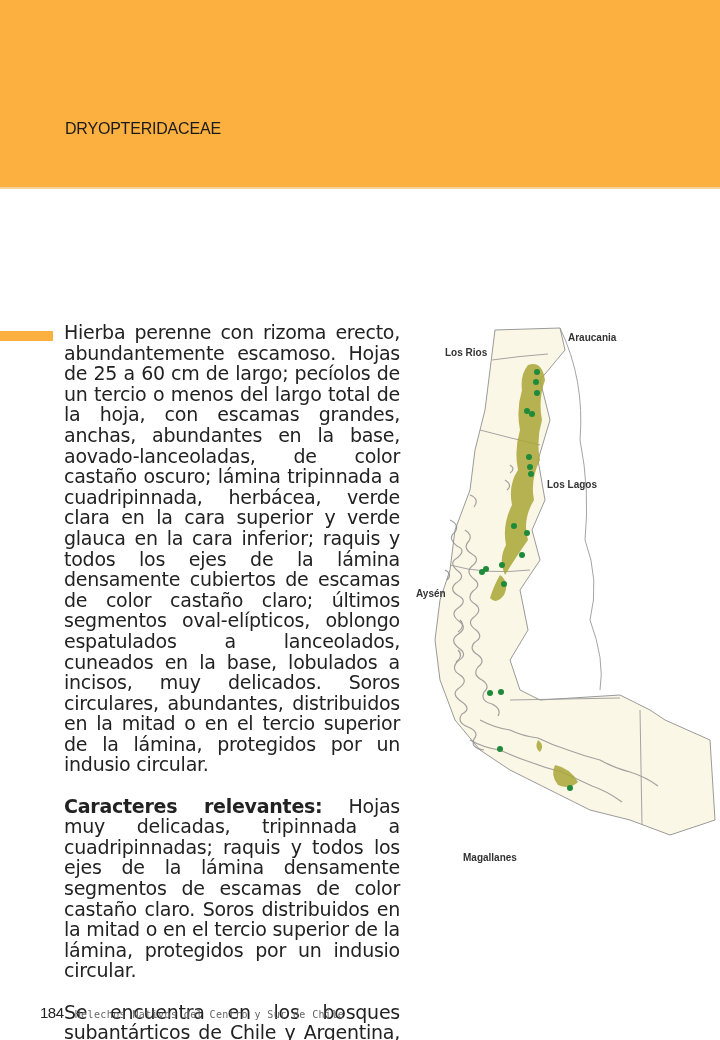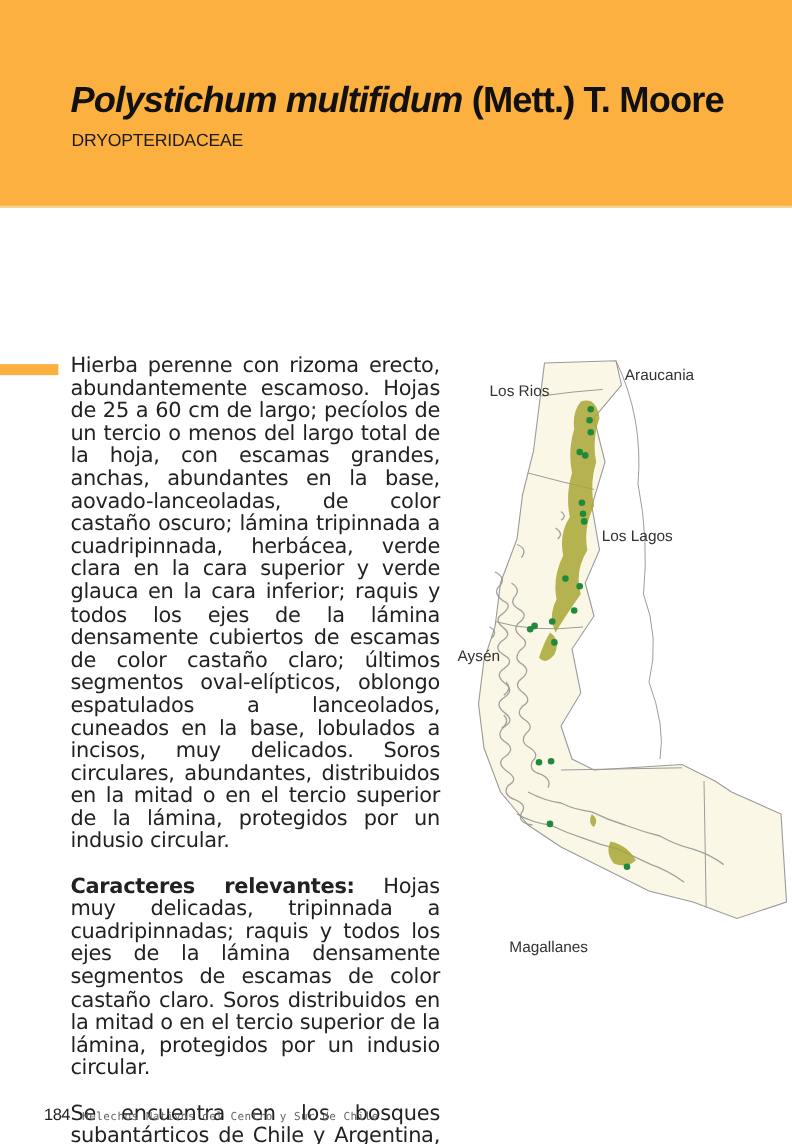--- a/index.html
+++ b/index.html
@@ -37,44 +37,40 @@
     text-align: justify; letter-spacing: -0.25px;
   }
   .text-col p { margin: 0 0 20.6px 0; hyphens: manual; }
   .text-col b { font-weight: bold; margin-top: 16px; }
   .map {
     position: absolute; left: 410px; top: 320px; width: 310px; height: 560px;
   }
   .map-label {
     position: absolute;
     font-family: "Liberation Sans", sans-serif;
-    font-size: 14px; font-weight: normal; color: #333;
+    font-size: 10px; font-weight: bold; color: #333;
     white-space: nowrap;
     text-align: center;
   }
   .footer {
     position: absolute; left: 40px; top: 1003px; white-space: nowrap;
   }
   .page-num {
     font-family: "Liberation Sans", sans-serif; font-size: 15px; color: #222;
     letter-spacing: -0.5px;
   }
   .book-title {
     font-family: "DejaVu Sans Mono", monospace; font-size: 10px; color: #666;
     margin-left: 6px; letter-spacing: 0.4px;
   }
 </style>
 </head>
 <body>
 
 <div class="header">
-  <div class="title">
-    <span class="sci">Polystichum multifidum</span>
-    <span>(Mett.) T. Moore</span>
-  </div>
   <div class="family">DRYOPTERIDACEAE</div>
 </div>
 
 <div class="accent-bar"></div>
 
 <div class="text-col">
   <p>Hierba perenne con rizoma erecto, abundantemente escamoso. Hojas de 25 a 60 cm de largo; pecíolos de un tercio o menos del largo total de la hoja, con escamas grandes, anchas, abundantes en la base, aovado-lanceoladas, de color castaño oscuro; lámina tripinnada a cuadripinnada, herbácea, verde clara en la cara superior y verde glauca en la cara inferior; raquis y todos los ejes de la lámina densamente cubiertos de escamas de color castaño claro; últimos segmentos oval-elípticos, oblongo espatulados a lanceolados, cuneados en la base, lobulados a incisos, muy delicados. Soros circulares, abundantes, distribuidos en la mitad o en el tercio superior  de la lámina, protegidos por un indusio circular.</p>
   <p><b>Caracteres relevantes:</b><span> Hojas muy delicadas, tripinnada a cuadripinnadas; raquis y todos los ejes de la lámina densamente segmentos de escamas de color castaño claro. Soros distribuidos en la mitad o en el tercio superior de la lámina, protegidos por un indusio circular.</span></p>
   <p>Se encuentra en los bosques subantárticos de Chile y Argentina, en el país se encuentra desde la Región de los Ríos hasta Tierra del Fuego, desde cerca del nivel del mar hasta los 1.000 m de altitud. Crece en el piso del bosque, donde existen las condiciones adecuadas de sombra y humedad.</p>
 </div>

